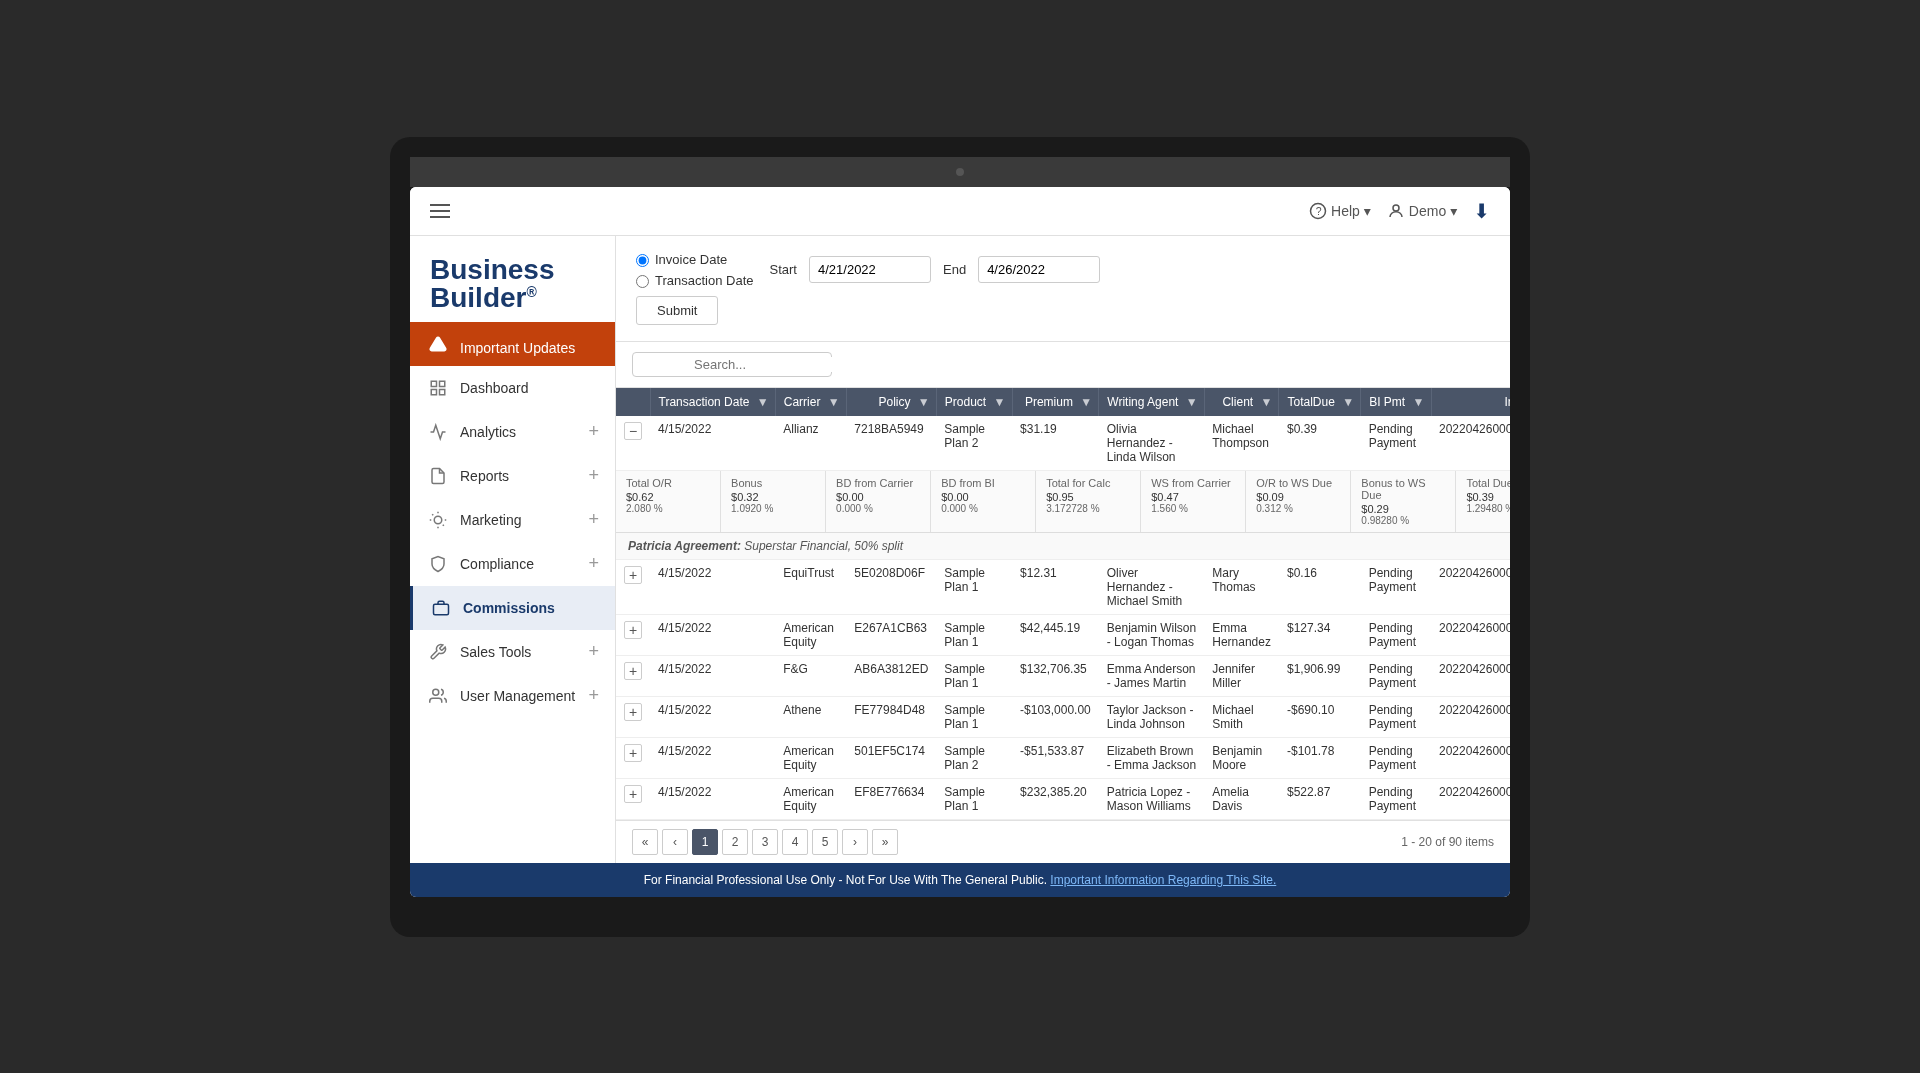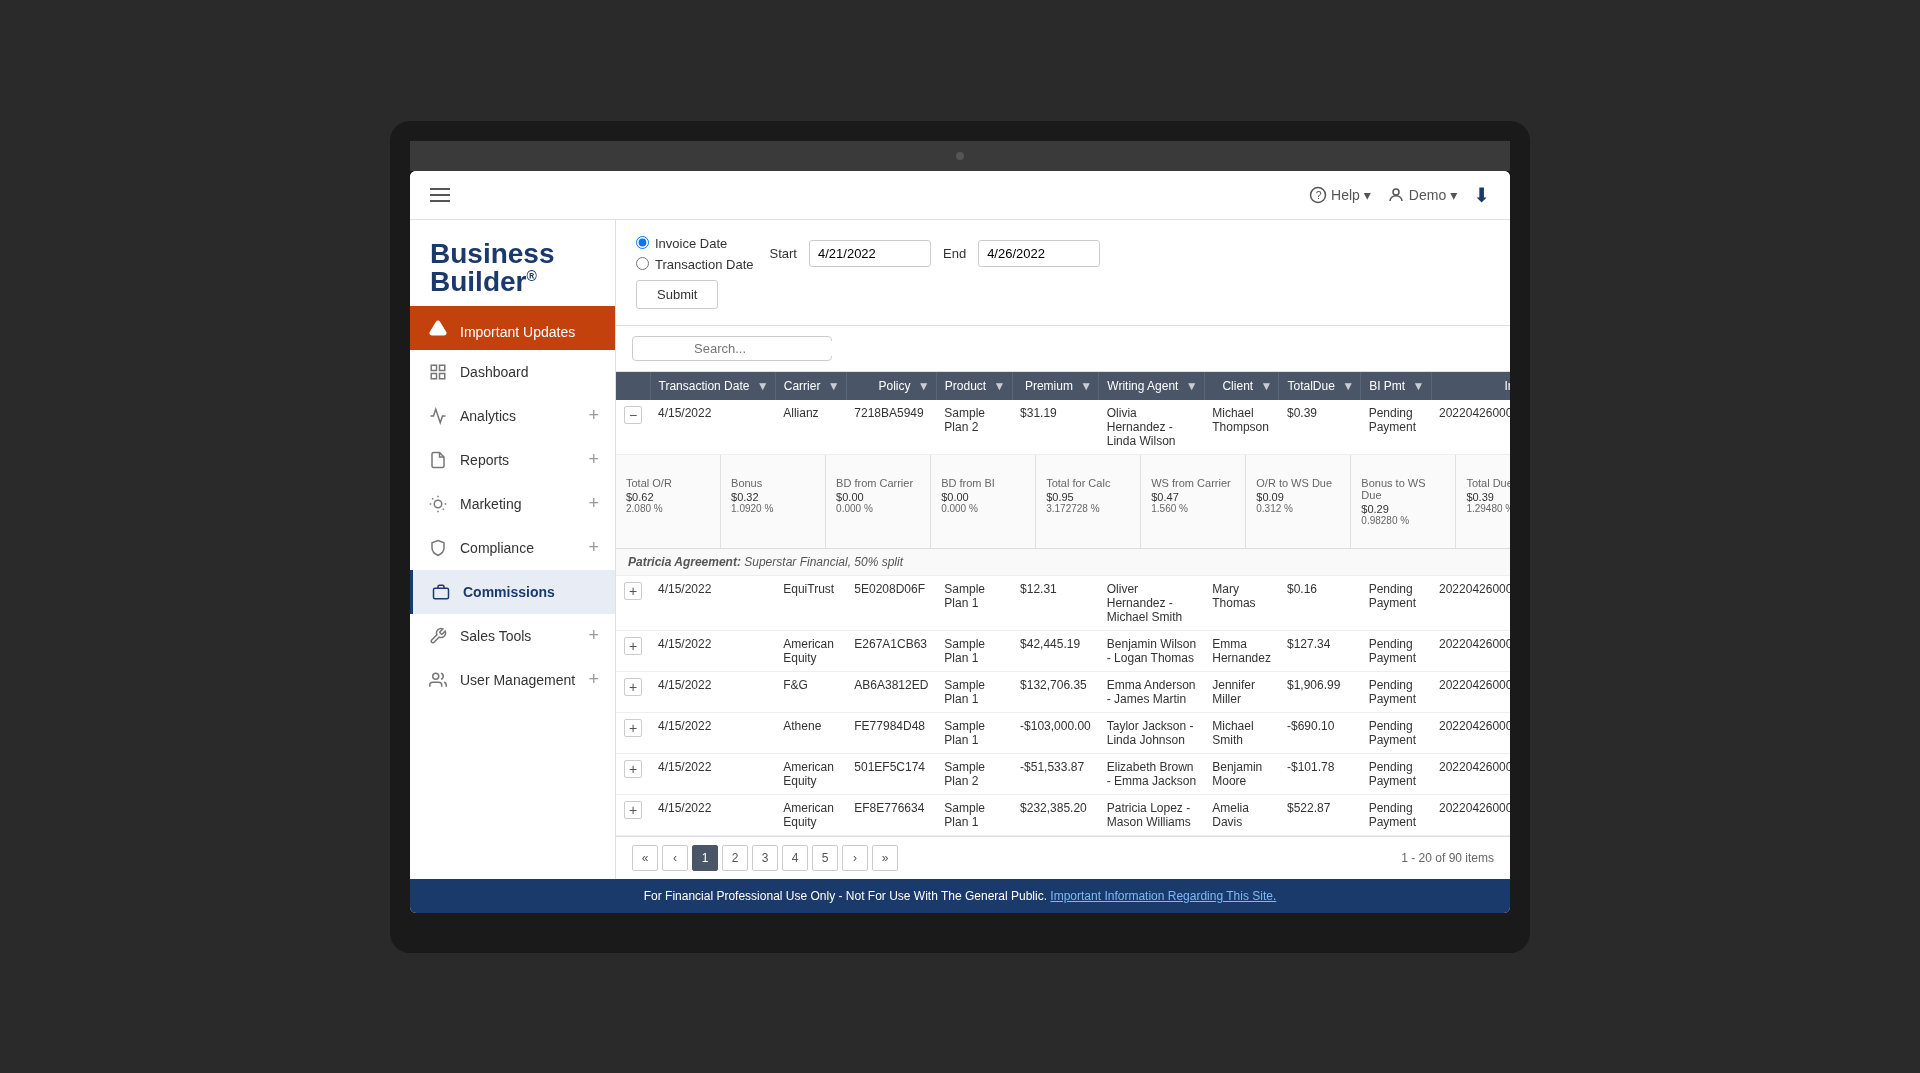--- a/index.html
+++ b/index.html
@@ -160,21 +160,21 @@
     }
     .filter-row {
       display: flex;
       align-items: center;
       gap: 16px;
       margin-bottom: 8px;
     }
     .radio-group { display: flex; flex-direction: column; gap: 6px; }
     .radio-label {
       display: flex;
-      align-items: flex-start;
+      align-items: flex-end;
       gap: 6px;
       font-size: 13px;
       color: #333;
       cursor: pointer;
     }
     .date-group {
       display: flex;
       align-items: center;
       gap: 12px;
     }
@@ -271,21 +271,21 @@
     .expanded-row td {
       background: #fafafa;
       padding: 10px 8px;
     }
     .expanded-content {
       display: flex;
       gap: 0;
     }
     .expanded-cell {
       flex: 1;
-      padding: 22px 10px;
+      padding: 6px 10px;
       border-right: 1px solid #e0e0e0;
       font-size: 11px;
     }
     .expanded-cell:last-child { border-right: none; }
     .expanded-cell .cell-label {
       color: #666;
       margin-bottom: 2px;
       font-size: 11px;
     }
     .expanded-cell .cell-value {

